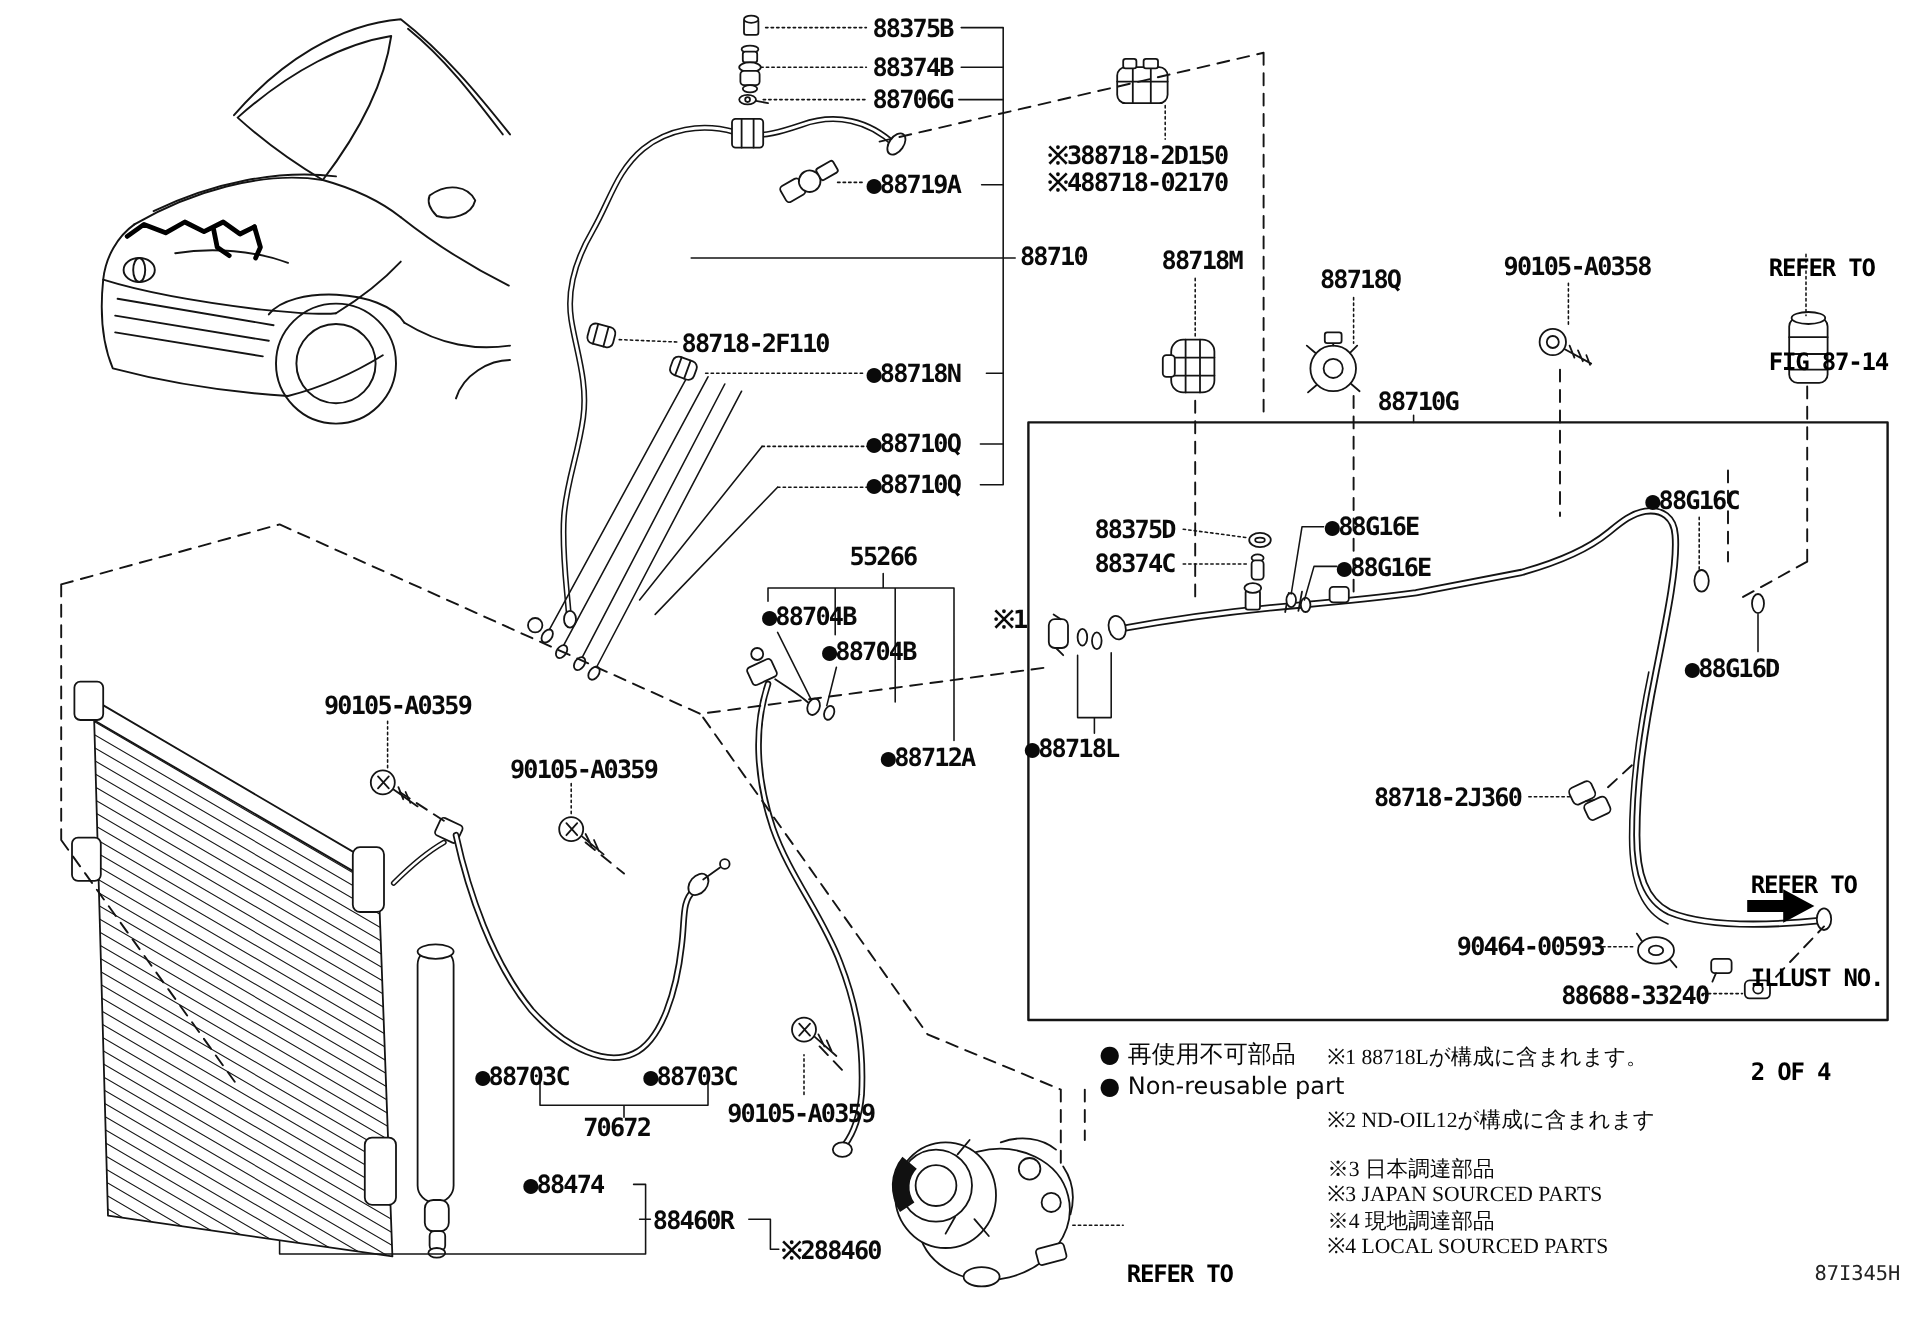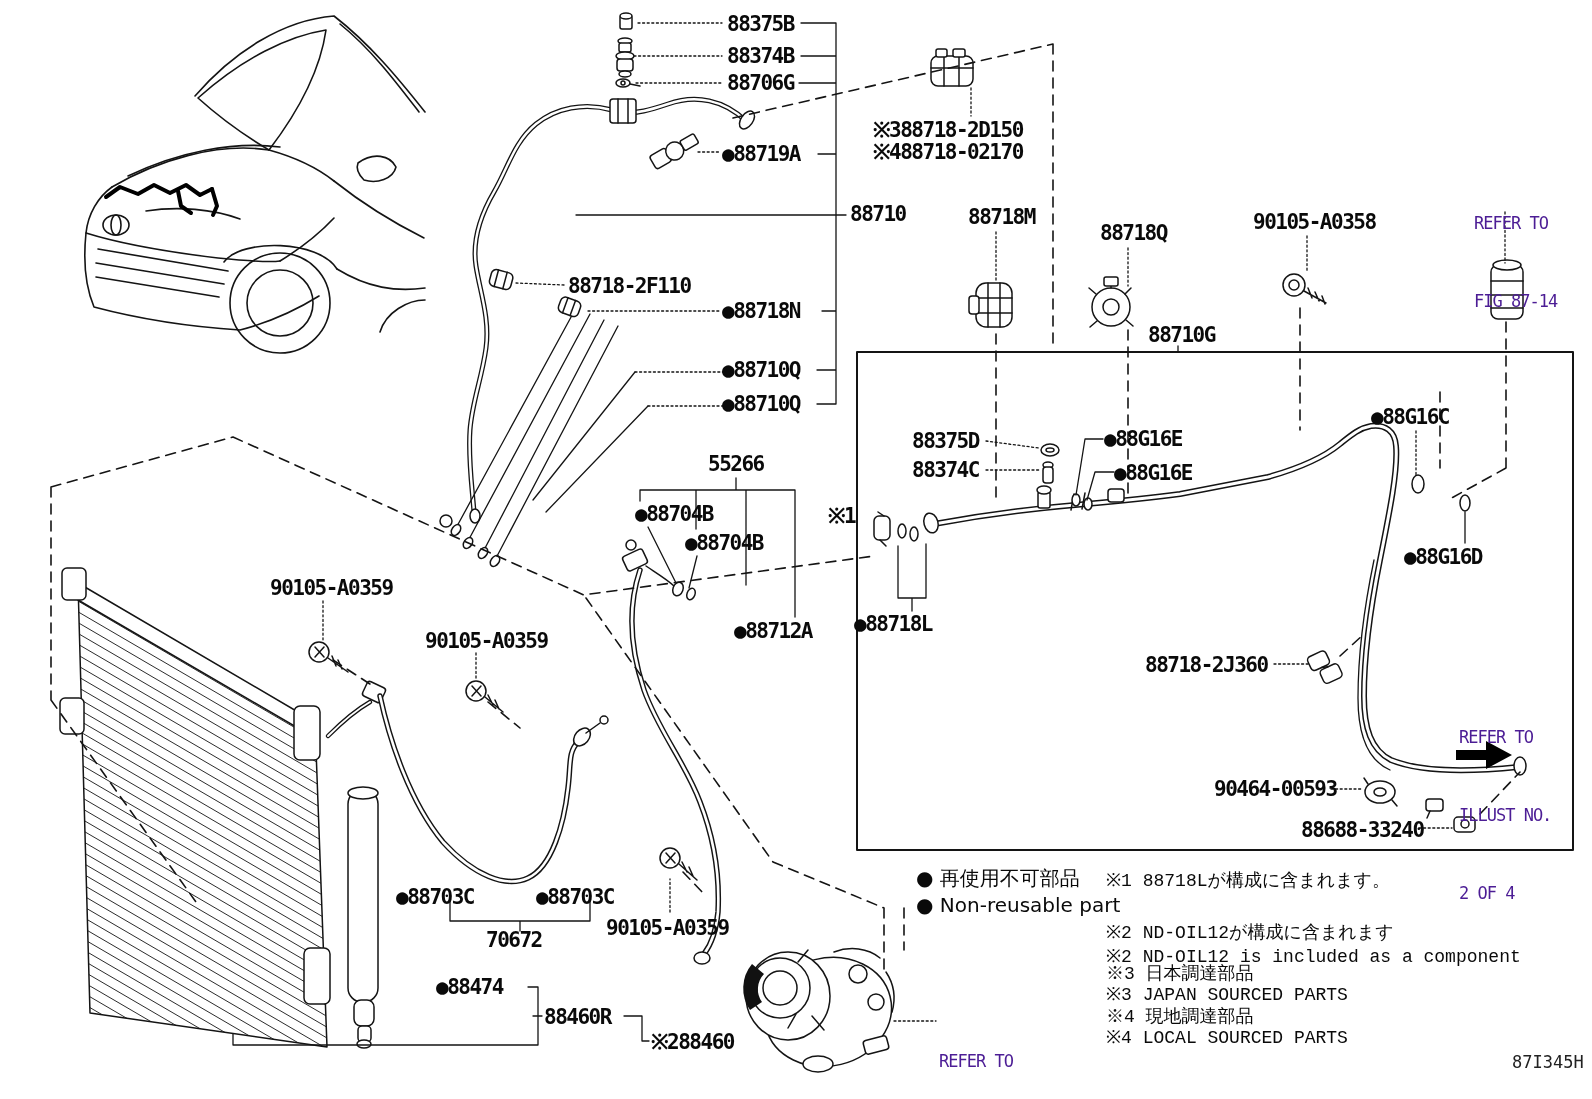--- a/index.html
+++ b/index.html
@@ -3,24 +3,24 @@
 <meta charset="utf-8">
 <style>
   html,body{margin:0;padding:0;background:#fff;}
   #stage{position:relative;width:1592px;height:1074px;background:#ffffff;overflow:hidden;
          font-family:"DejaVu Sans Mono","Liberation Mono",monospace;color:#000;margin-left:28px;}
   #stage svg{position:absolute;left:0;top:0;}
   .pn{position:absolute;font-family:"DejaVu Sans Mono","Liberation Mono",monospace;
       font-weight:700;font-size:21px;letter-spacing:-1.5px;line-height:22px;
       white-space:pre;color:#0a0a0a;}
   .ref{position:absolute;font-family:"DejaVu Sans Mono","Liberation Mono",monospace;
-      font-weight:400;font-size:17px;letter-spacing:-1px;line-height:26px;white-space:pre;color:#4c1d95;}
+      font-weight:700;font-size:20px;letter-spacing:-1px;line-height:26px;white-space:pre;color:#000000;}
   .legend{position:absolute;font-family:"DejaVu Sans","Liberation Sans",sans-serif;
       font-size:20px;line-height:24px;white-space:pre;color:#0a0a0a;}
-  .note{position:absolute;font-family:Liberation Mono, monospace;
+  .note{position:absolute;font-family:Liberation Serif, serif;
       font-size:18px;line-height:21px;white-space:pre;color:#0a0a0a;}
   .code{position:absolute;font-family:"DejaVu Sans Mono","Liberation Mono",monospace;
       font-size:17px;letter-spacing:0;color:#222;}
 </style>
 </head>
 <body>
 
 <div id="stage">
 
 <svg width="1592" height="1099" viewBox="0 0 1592 1099">
@@ -368,21 +368,20 @@
 </div>
 <div class="ref" style="left:911px;top:996px">
   <div>REFER TO</div>
   
 </div>
 
 <div class="legend" style="left:888px;top:866px">● 再使用不可部品</div>
 <div class="legend" style="left:888px;top:893px">● Non-reusable part</div>
 <div class="note" style="left:1078px;top:871px">※1 88718Lが構成に含まれます。</div>
 <div class="note" style="left:1078px;top:923px">※2 ND-OIL12が構成に含まれます</div>
-<div class="note" style="left:1078px;top:947px">※2 ND-OIL12 is included as a component</div>
 <div class="note" style="left:1078px;top:964px">※3 日本調達部品</div>
 <div class="note" style="left:1078px;top:985px">※3 JAPAN SOURCED PARTS</div>
 <div class="note" style="left:1078px;top:1007px">※4 現地調達部品</div>
 <div class="note" style="left:1078px;top:1028px">※4 LOCAL SOURCED PARTS</div>
 
 <div class="code" style="left:1484px;top:1052px">87I345H</div>
 
 </div>
 
 </body></html>

